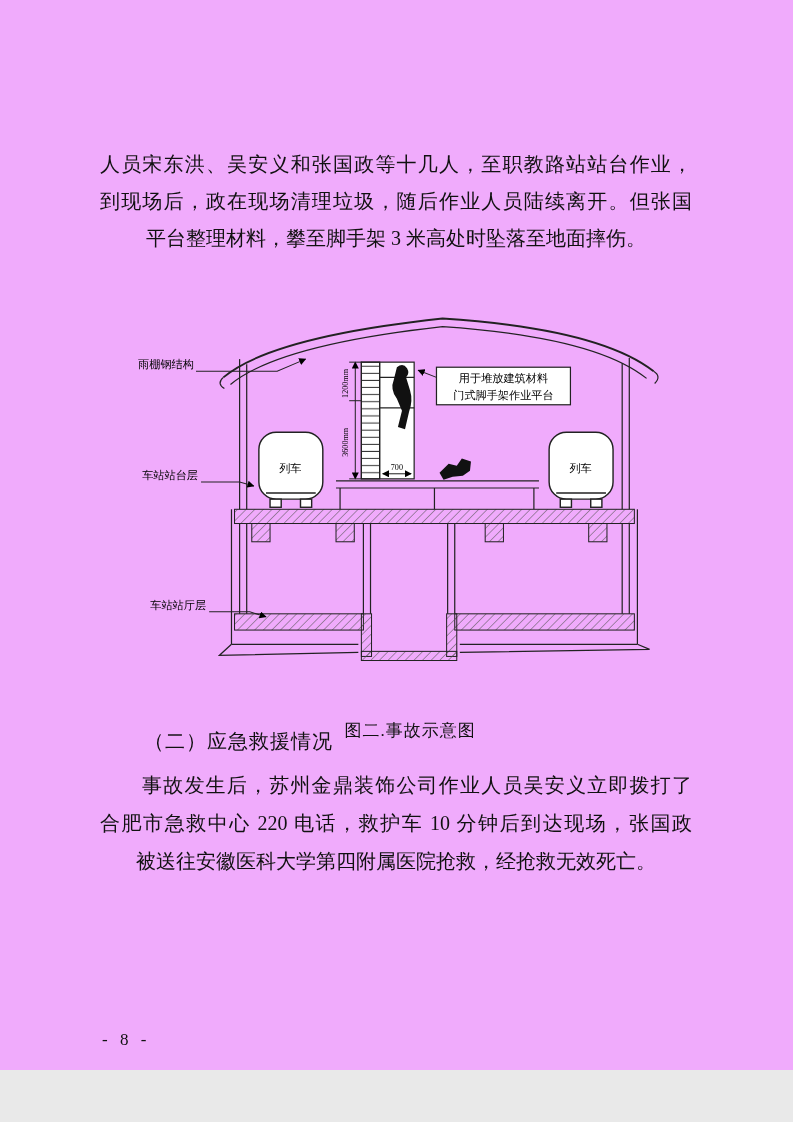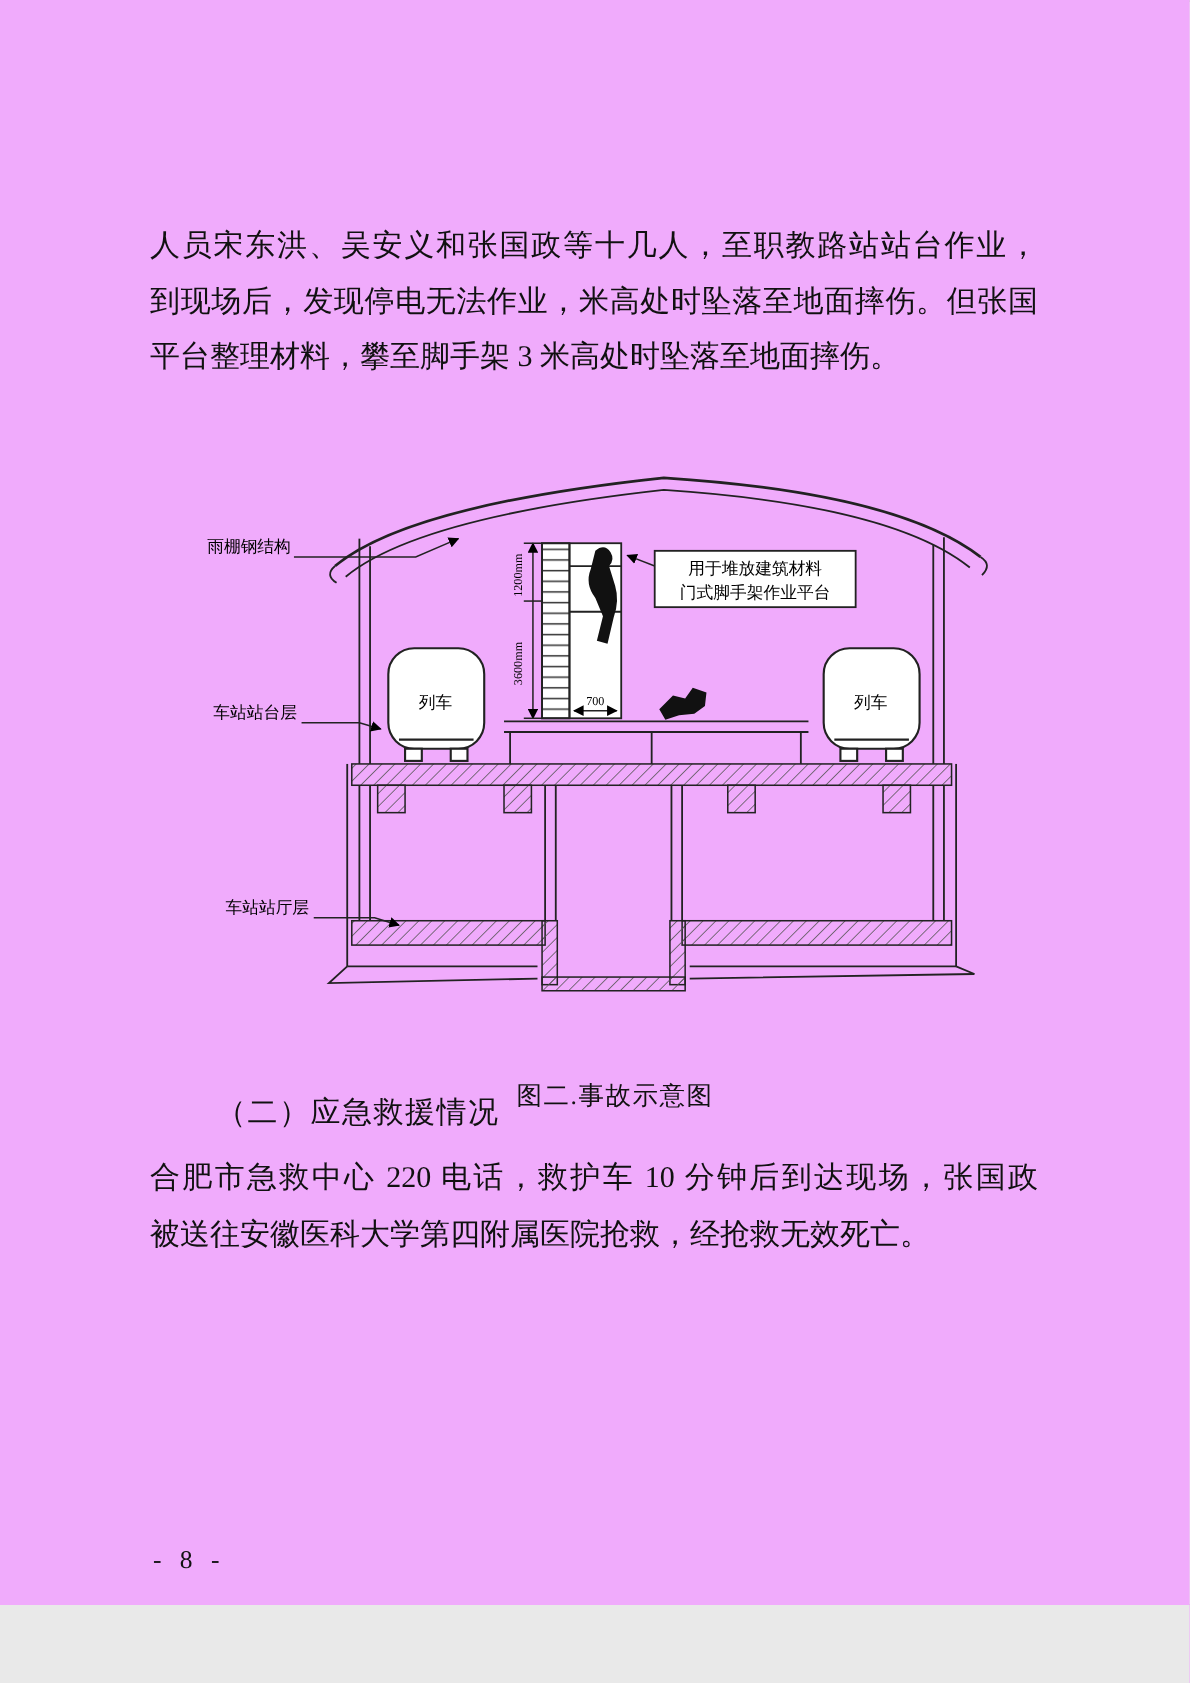--- a/index.html
+++ b/index.html
@@ -8,21 +8,21 @@
     width:793px;height:1070px;
     margin:0 auto;
     background:#f0abfc;
     font-family:"Liberation Serif", serif;
     color:#000;
     overflow:hidden;
     box-shadow:0 0 4px rgba(0,0,0,.25);
     padding-left:27px;
   }
   .para{position:absolute;left:100px;width:592px;font-size:20px;line-height:37px;color:#111;}
-  .para .line{white-space:nowrap;}
+  .para .line{white-space:nowrap;text-align:center;}
   .para .line.j{white-space:normal;text-align:justify;text-align-last:justify;}
   .para2 .line{line-height:38px;}
   .indent{padding-left:42px;}
   .heading{
     position:absolute;left:144px;top:728px;
     font-size:20px;color:#111;letter-spacing:1px;
   }
   .figure-wrap{position:absolute;left:130px;top:306px;width:548px;height:366px;}
   .caption{
     position:absolute;left:0;right:0;top:676px;
@@ -34,21 +34,21 @@
   }
   svg text{font-family:"Liberation Serif", serif;fill:#000;}
 </style>
 </head>
 <body>
 
 <div class="page">
 
   <div class="para" style="top:146px;">
     <div class="line j">人员宋东洪、吴安义和张国政等十几人，至职教路站站台作业，</div>
-    <div class="line j">到现场后，发现停电无法作业，米高处时坠落至地面摔伤。但张国</div>
+    <div class="line j">到现场后，政在现场清理垃圾，随后作业人员陆续离开。但张国</div>
     <div class="line">平台整理材料，攀至脚手架 3 米高处时坠落至地面摔伤。</div>
   </div>
 
   <div class="figure-wrap">
     <svg viewBox="0 0 540 360" width="548" height="366">
       <defs>
         <pattern id="hatch" width="6" height="6" patternUnits="userSpaceOnUse" patternTransform="rotate(45)">
           <line x1="0" y1="0" x2="0" y2="6" stroke="#555" stroke-width="1"></line>
         </pattern>
         <pattern id="rungs" width="8" height="7" patternUnits="userSpaceOnUse">
@@ -181,19 +181,20 @@
         <polyline points="78,301 118,301 134,306" fill="none" stroke="#222" stroke-width="1" marker-end="url(#arr)"></polyline>
       </g>
     </svg>
   </div>
 
   <div class="caption">图二.事故示意图</div>
 
   <div class="heading">（二）应急救援情况</div>
 
   <div class="para para2" style="top:766px;">
+    <div class="line j indent">事故发生后，苏州金鼎装饰公司作业人员吴安义立即拨打了</div>
     <div class="line j">合肥市急救中心 220 电话，救护车 10 分钟后到达现场，张国政</div>
     <div class="line">被送往安徽医科大学第四附属医院抢救，经抢救无效死亡。</div>
   </div>
 
   <div class="page-number">- 8 -</div>
 
 </div>
 
 </body></html>

